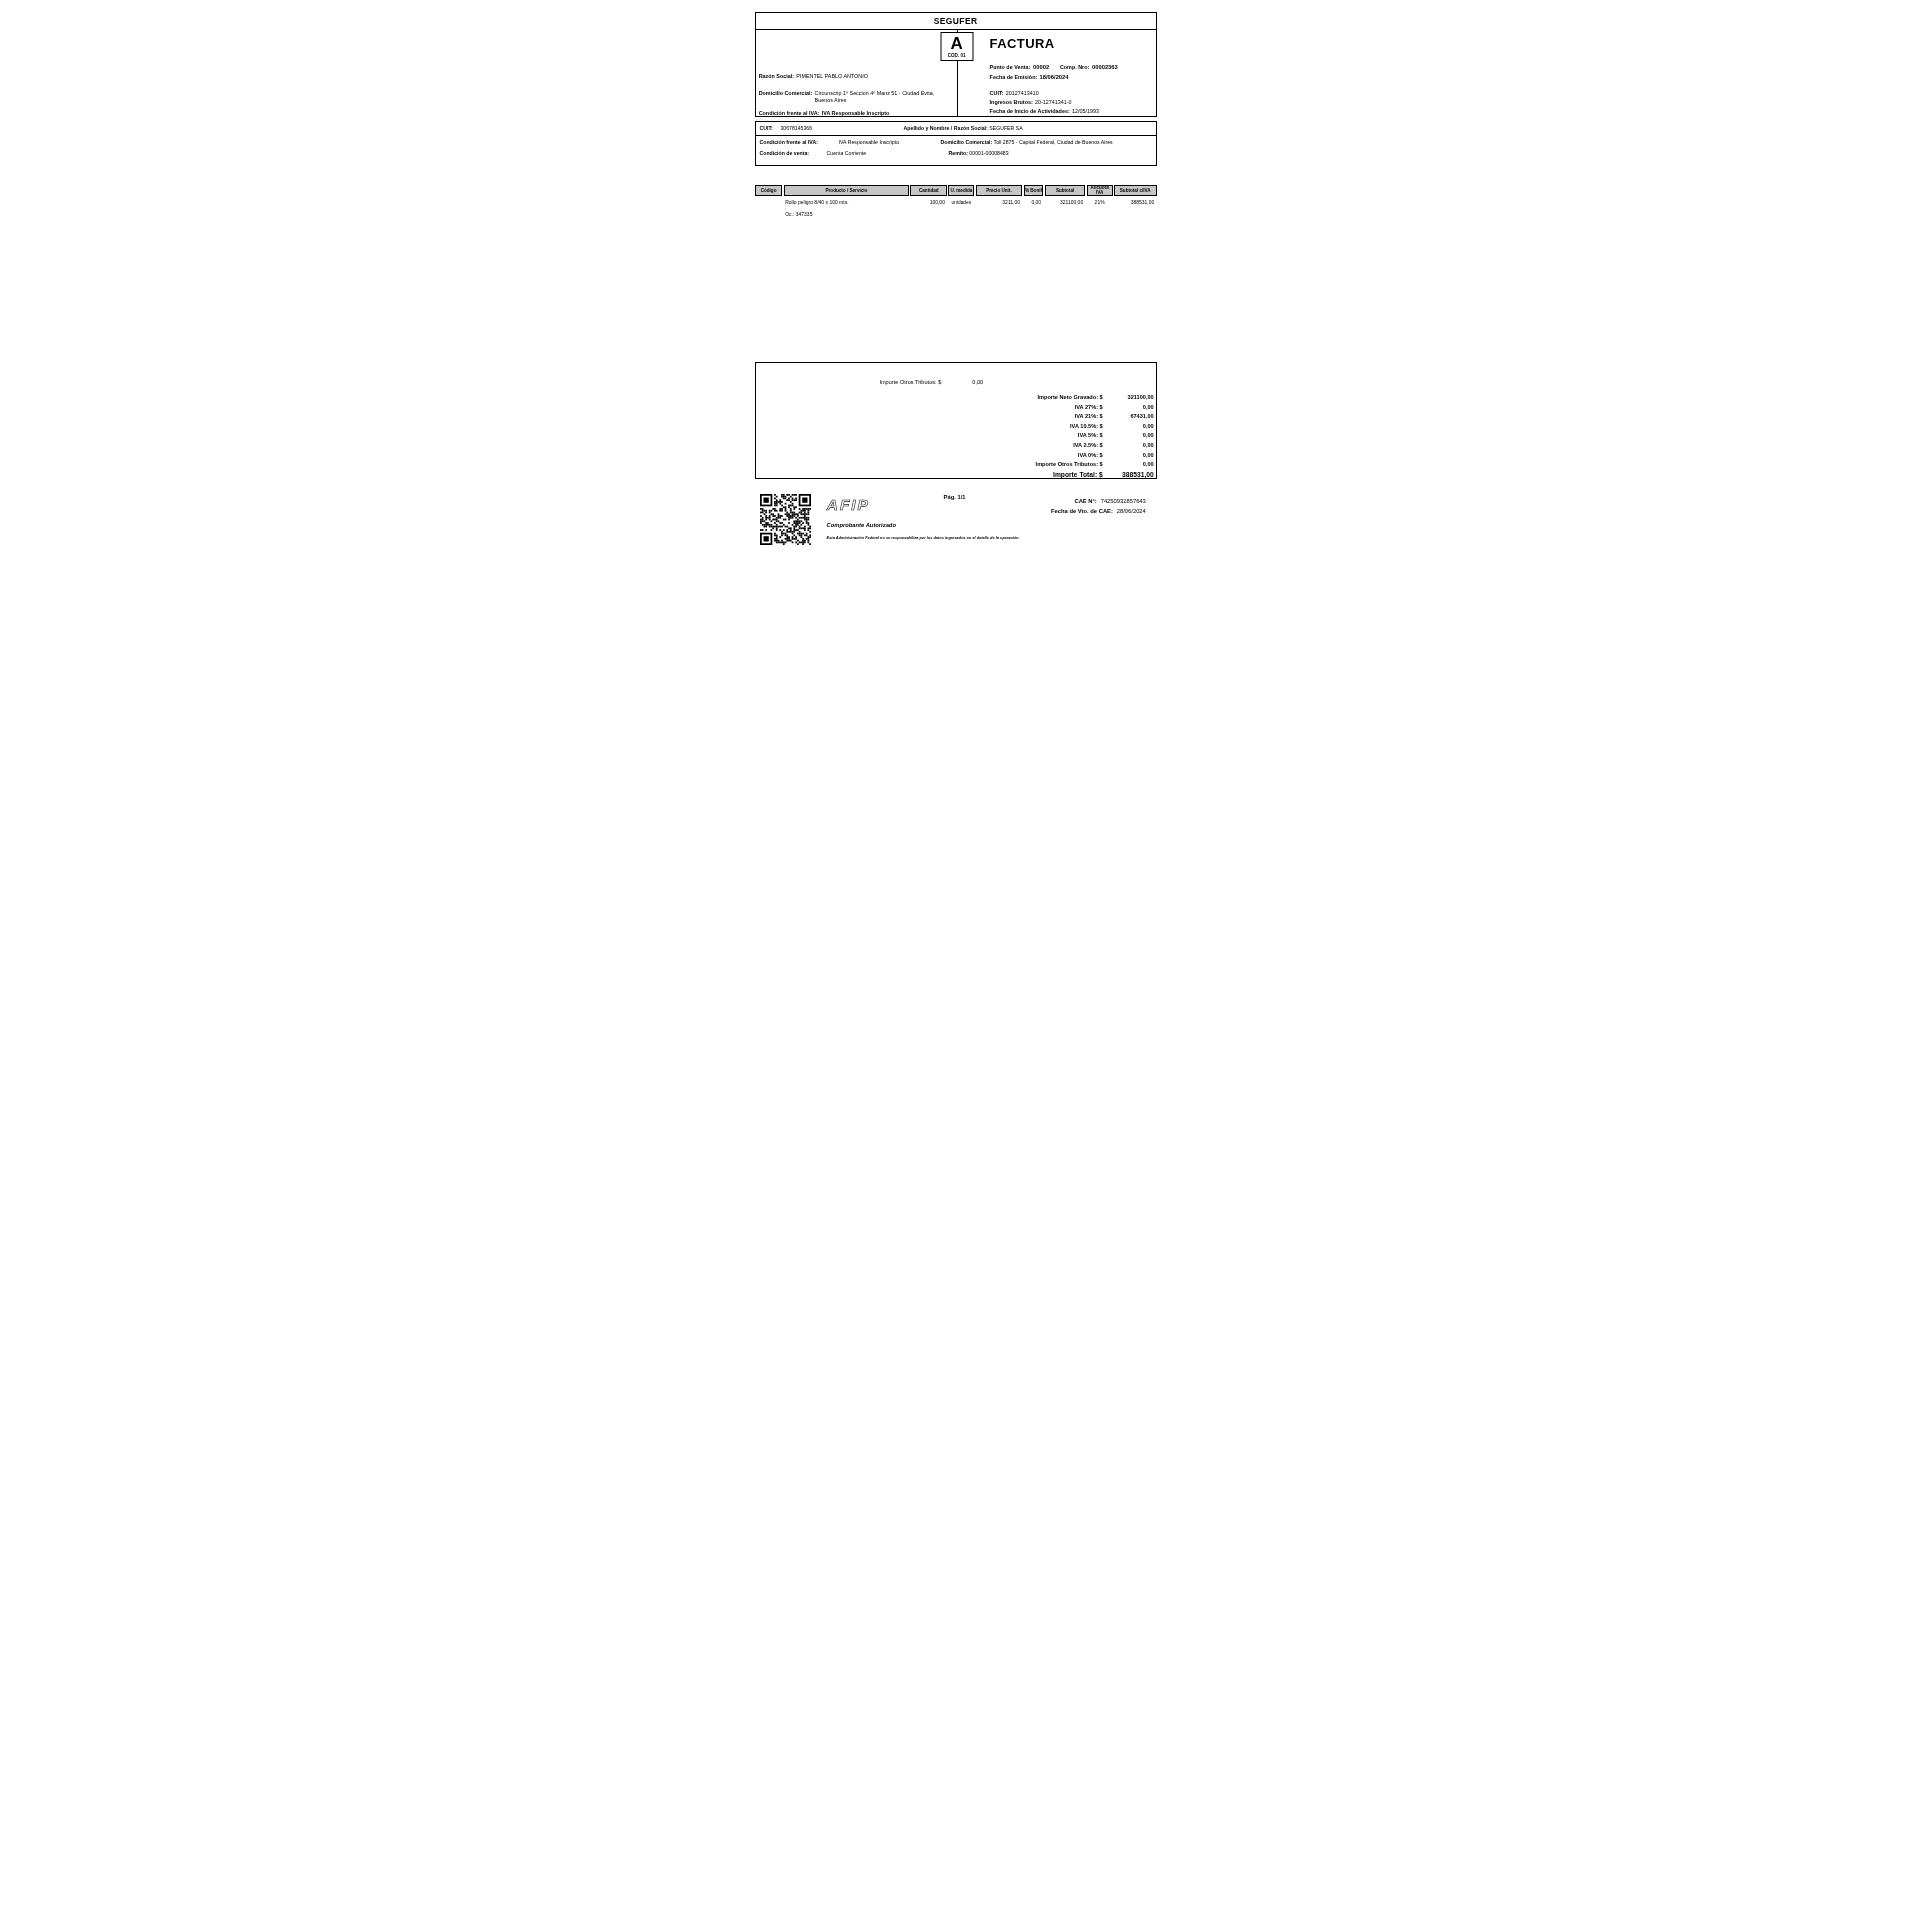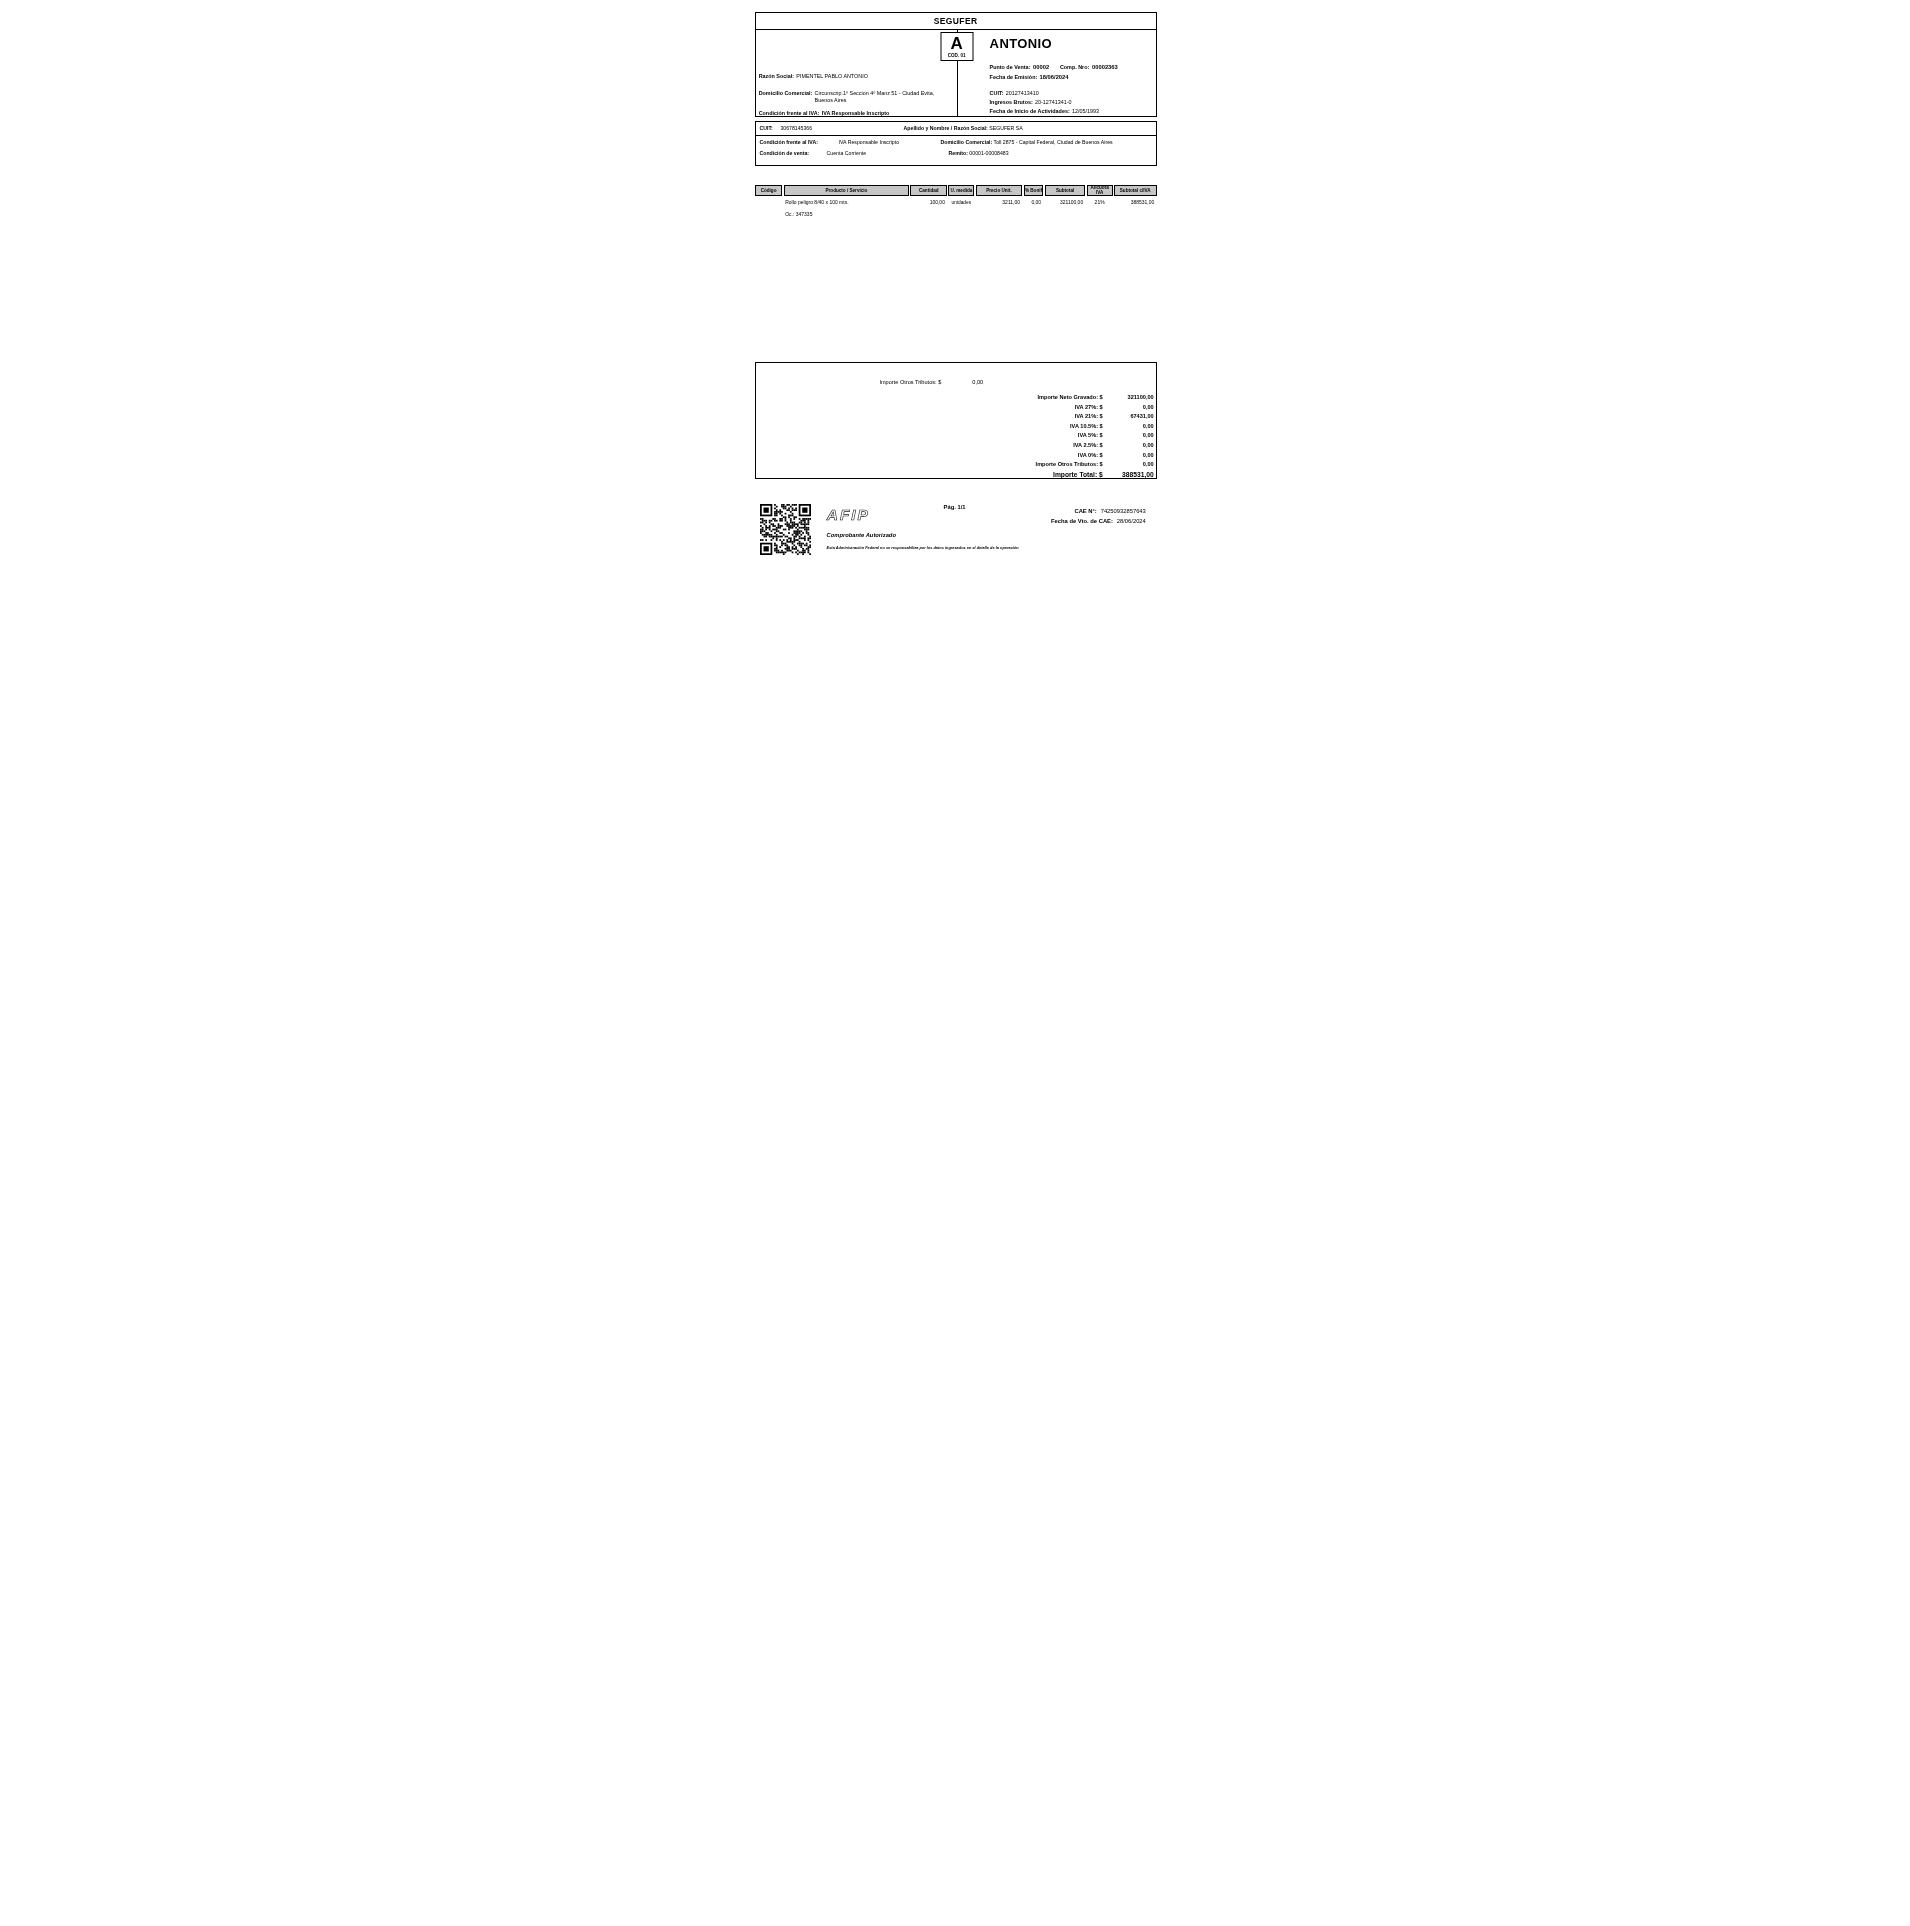--- a/index.html
+++ b/index.html
@@ -73,21 +73,21 @@
 
   
   .totals-box { margin-top: 144px; height: 117px; padding: 0 1.9px 0 0.8px; }
   .otros-line { margin: 16px 0 0 123px; font-size: 5.6px; line-height: 7.3px; display: flex; }
   .otros-line .ov { margin-left: 31px; }
   .totals-grid { margin-top: 7.7px; display: grid; grid-template-columns: 1fr 51px;
     row-gap: 2.3px; font-size: 5.6px; font-weight: bold; text-align: right; line-height: 7.3px; }
   .t-final { font-size: 6.7px; line-height: 8.5px; }
 
   
-  .footer { position: relative; margin-top: 24px; height: 89px; }
+  .footer { position: relative; margin-top: 14px; height: 89px; }
   .qr { position: absolute; left: 5.8px; top: 0.8px; width: 51px; height: 51px; }
   .afip-logo { position: absolute; left: 71px; top: 3.1px; }
   .comprobante { position: absolute; left: 72px; top: 29px; font-size: 5.8px; font-weight: bold; font-style: italic; }
   .disclaimer { position: absolute; left: 72px; top: 42px; font-size: 3.9px; font-weight: bold; font-style: italic; width: 239px; }
   .pag { position: absolute; left: 189px; top: 1.5px; font-size: 5.8px; font-weight: bold; }
   .cae-block { position: absolute; right: 10.8px; top: 4.6px; text-align: right; font-size: 5.8px; line-height: 7.7px; }
   .cae-block .row2 { margin-top: 2.7px; }
   .cae-block .k { font-weight: bold; margin-right: 2.3px; }
 </style>
 </head>
@@ -114,21 +114,21 @@
         <span class="k">Domicilio Comercial:</span>
         <span class="v">Circunscrip.1º Seccion 4º Manz 51 - Ciudad Evita, Buenos Aires</span>
       </div>
       <div class="kv hl-row3">
         <span class="k">Condición frente al IVA:</span>
         <span class="v b">IVA Responsable Inscripto</span>
       </div>
     </div>
 
     <div class="header-right">
-      <div class="inv-title">ANTONIO</div>
+      <div class="inv-title">FACTURA</div>
       <div class="pv-line">
         <span class="k">Punto de Venta:</span>
         <span class="v">00002</span>
         <span class="pv-gap"></span>
         <span class="k">Comp. Nro:</span>
         <span class="v">00002363</span>
       </div>
       <div class="fe-line kv">
         <span class="k">Fecha de Emisión:</span>
         <span class="v">18/06/2024</span>

